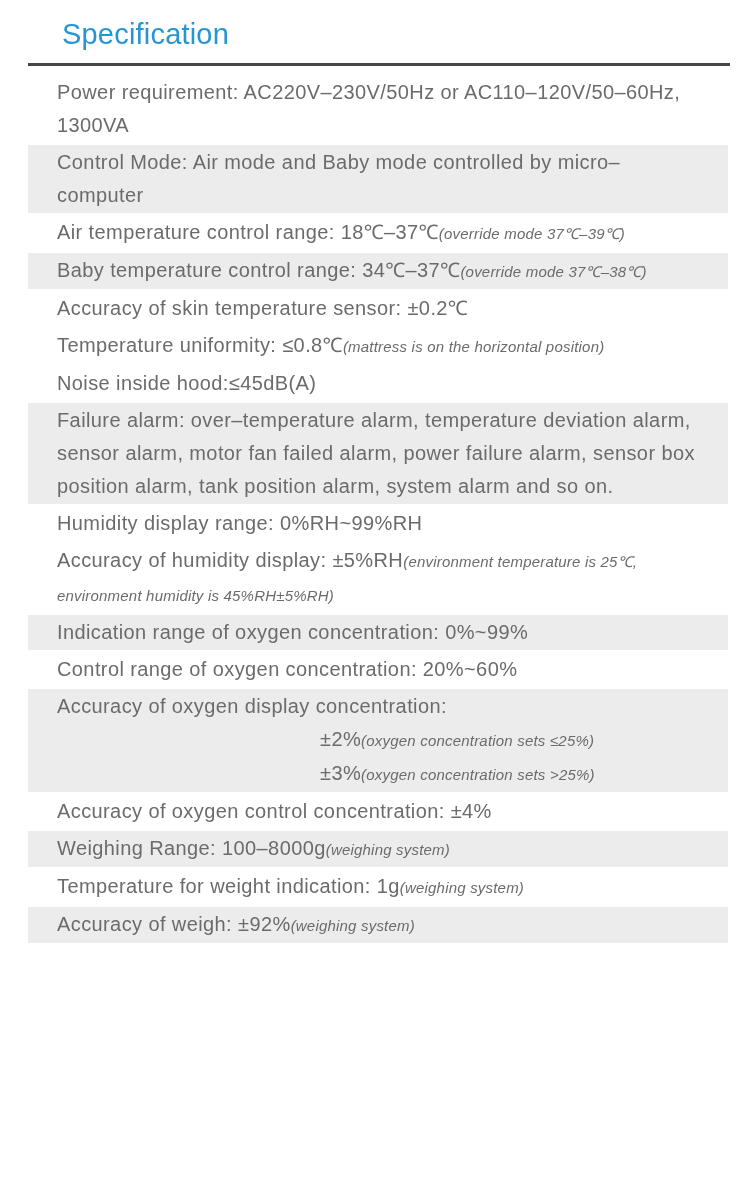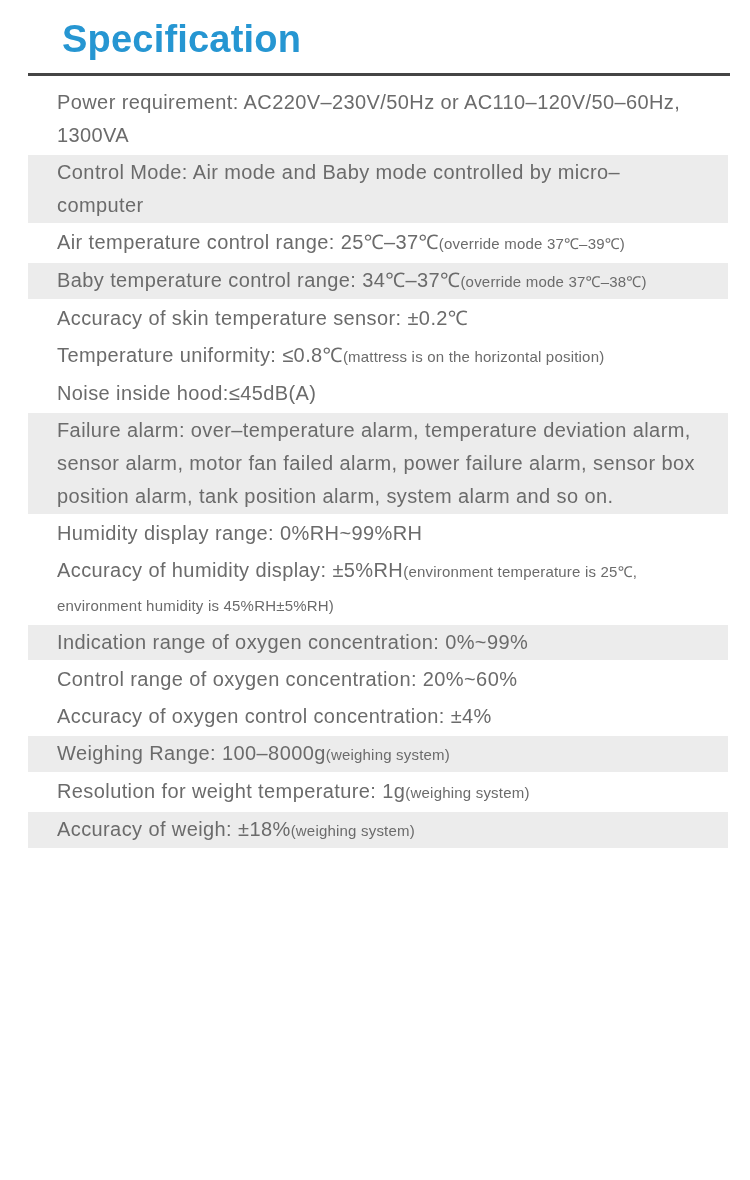--- a/index.html
+++ b/index.html
@@ -12,22 +12,22 @@
     height: 1180px;
     font-family: "Liberation Sans", sans-serif;
     overflow: hidden;
   }
   .page {
     box-sizing: border-box;
     padding: 14px 20px 0 28px;
   }
   .page-title {
     margin: 4px 0 12px 34px;
-    font-size: 38px;
-    font-weight: bold;
+    font-size: 29px;
+    font-weight: normal;
     letter-spacing: 0.2px;
     color: var(--accent, #2696d2);
   }
   .title-divider {
     width: 702px;
     height: 3px;
     background: var(--divider, #454545);
     margin-bottom: 9px;
   }
   .spec-list {
@@ -43,42 +43,44 @@
     letter-spacing: 0.4px;
     color: var(--text, #6b6b6b);
     background: transparent;
   }
   .spec-row.shaded {
     background: var(--shade, #ececec);
   }
   .spec-row .small {
     font-size: 15px;
     letter-spacing: 0.2px;
+    font-style: italic;
   }
   .sub-line {
     padding-left: 263px;
   }
 </style>
 </head>
 <body>
 
 <div class="page">
   <h1 class="page-title">Specification</h1>
   <div class="title-divider"></div>
   <div class="spec-list">
       <div class="spec-row"><span>Power requirement: AC220V–230V/50Hz or AC110–120V/50–60Hz, 1300VA</span></div>
       <div class="spec-row shaded"><span>Control Mode: Air mode and Baby mode controlled by micro–computer</span></div>
-      <div class="spec-row"><span>Air temperature control range: 25℃–37℃</span><span class="small">(override mode 37℃–39℃)</span></div>
+      <div class="spec-row"><span>Air temperature control range: 18℃–37℃</span><span class="small">(override mode 37℃–39℃)</span></div>
       <div class="spec-row shaded"><span>Baby temperature control range: 34℃–37℃</span><span class="small">(override mode 37℃–38℃)</span></div>
       <div class="spec-row"><span>Accuracy of skin temperature sensor: ±0.2℃</span></div>
       <div class="spec-row"><span>Temperature uniformity: ≤0.8℃</span><span class="small">(mattress is on the horizontal position)</span></div>
       <div class="spec-row"><span>Noise inside hood:≤45dB(A)</span></div>
       <div class="spec-row shaded"><span>Failure alarm: over–temperature alarm, temperature deviation alarm, sensor alarm, motor fan failed alarm, power failure alarm, sensor box position alarm, tank position alarm, system alarm and so on.</span></div>
       <div class="spec-row"><span>Humidity display range: 0%RH~99%RH</span></div>
       <div class="spec-row"><span>Accuracy of humidity display: ±5%RH</span><span class="small">(environment temperature is 25℃, environment humidity is 45%RH±5%RH)</span></div>
       <div class="spec-row shaded"><span>Indication range of oxygen concentration: 0%~99%</span></div>
       <div class="spec-row"><span>Control range of oxygen concentration: 20%~60%</span></div>
+      <div class="spec-row shaded"><span>Accuracy of oxygen display concentration:</span><div class="sub-line"><span>±2%</span><span class="small">(oxygen concentration sets ≤25%)</span></div><div class="sub-line"><span>±3%</span><span class="small">(oxygen concentration sets &gt;25%)</span></div></div>
       <div class="spec-row"><span>Accuracy of oxygen control concentration: ±4%</span></div>
       <div class="spec-row shaded"><span>Weighing Range: 100–8000g</span><span class="small">(weighing system)</span></div>
-      <div class="spec-row"><span>Resolution for weight temperature: 1g</span><span class="small">(weighing system)</span></div>
-      <div class="spec-row shaded"><span>Accuracy of weigh: ±18%</span><span class="small">(weighing system)</span></div>
+      <div class="spec-row"><span>Temperature for weight indication: 1g</span><span class="small">(weighing system)</span></div>
+      <div class="spec-row shaded"><span>Accuracy of weigh: ±92%</span><span class="small">(weighing system)</span></div>
     </div>
 </div>
 
 </body></html>

